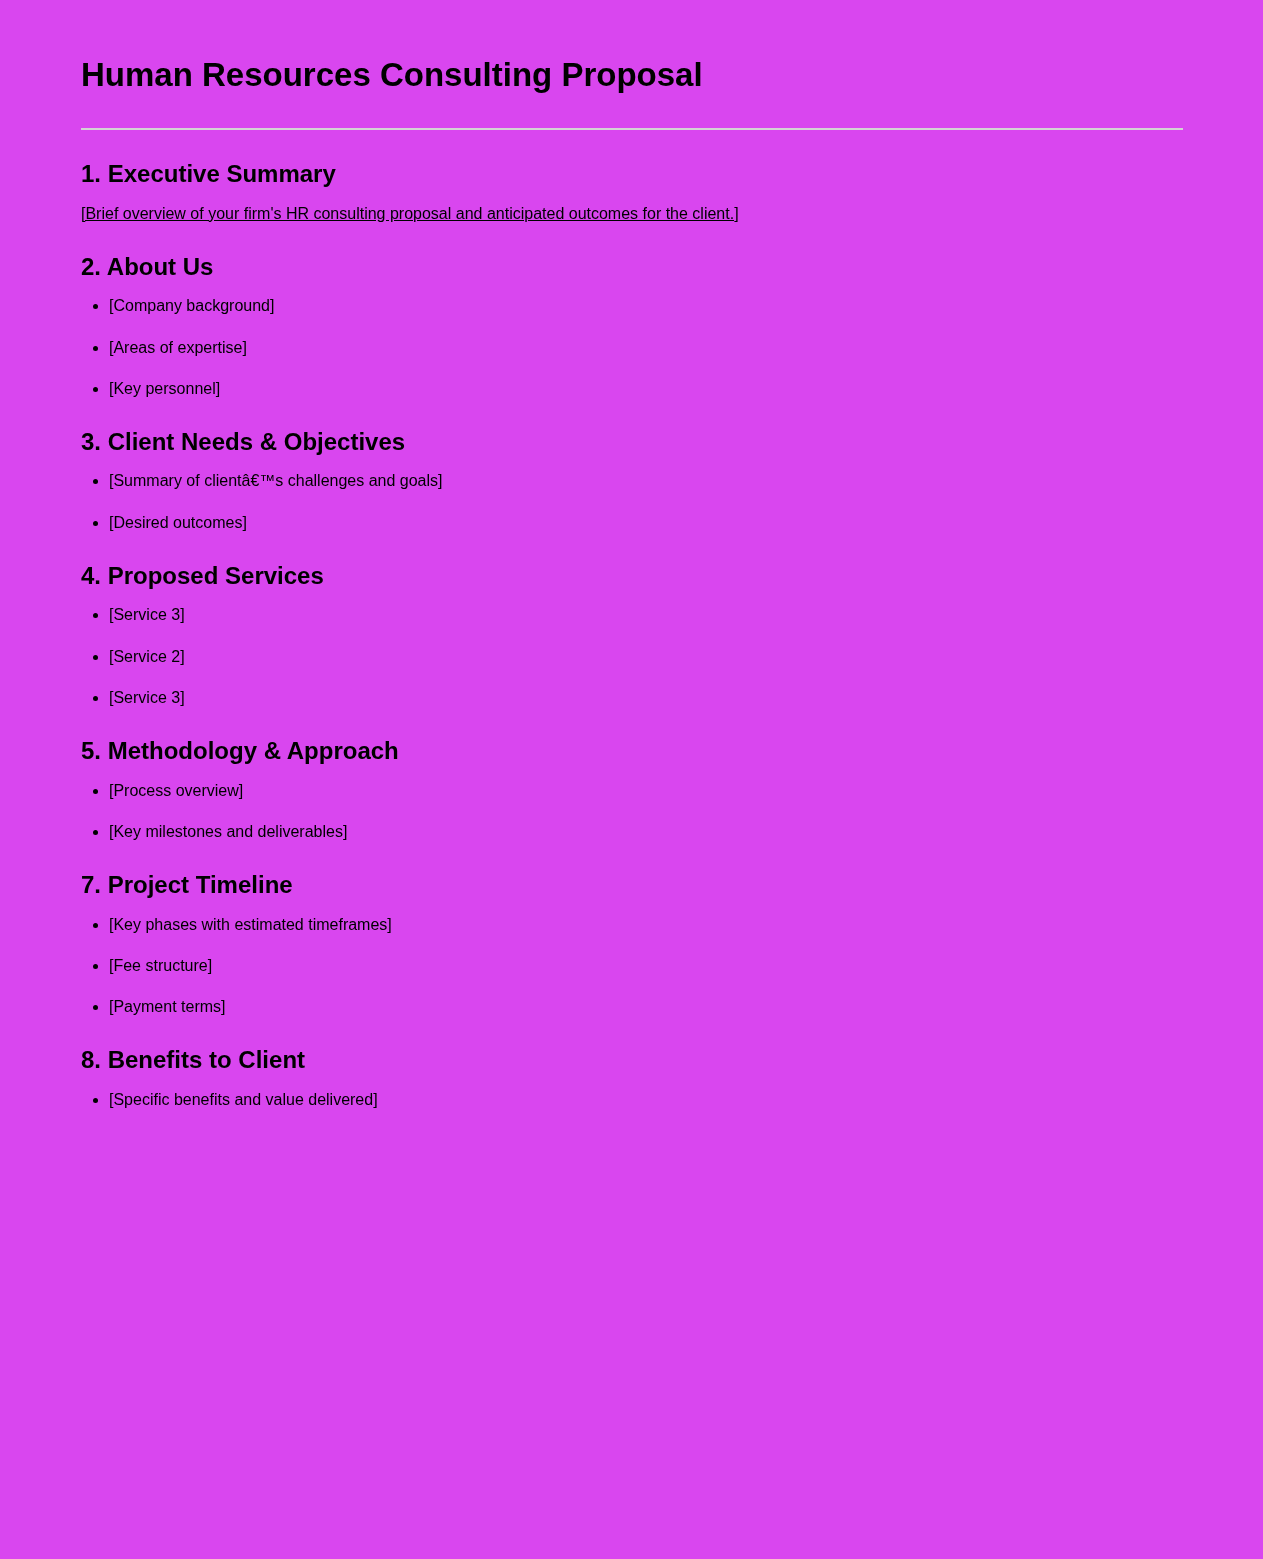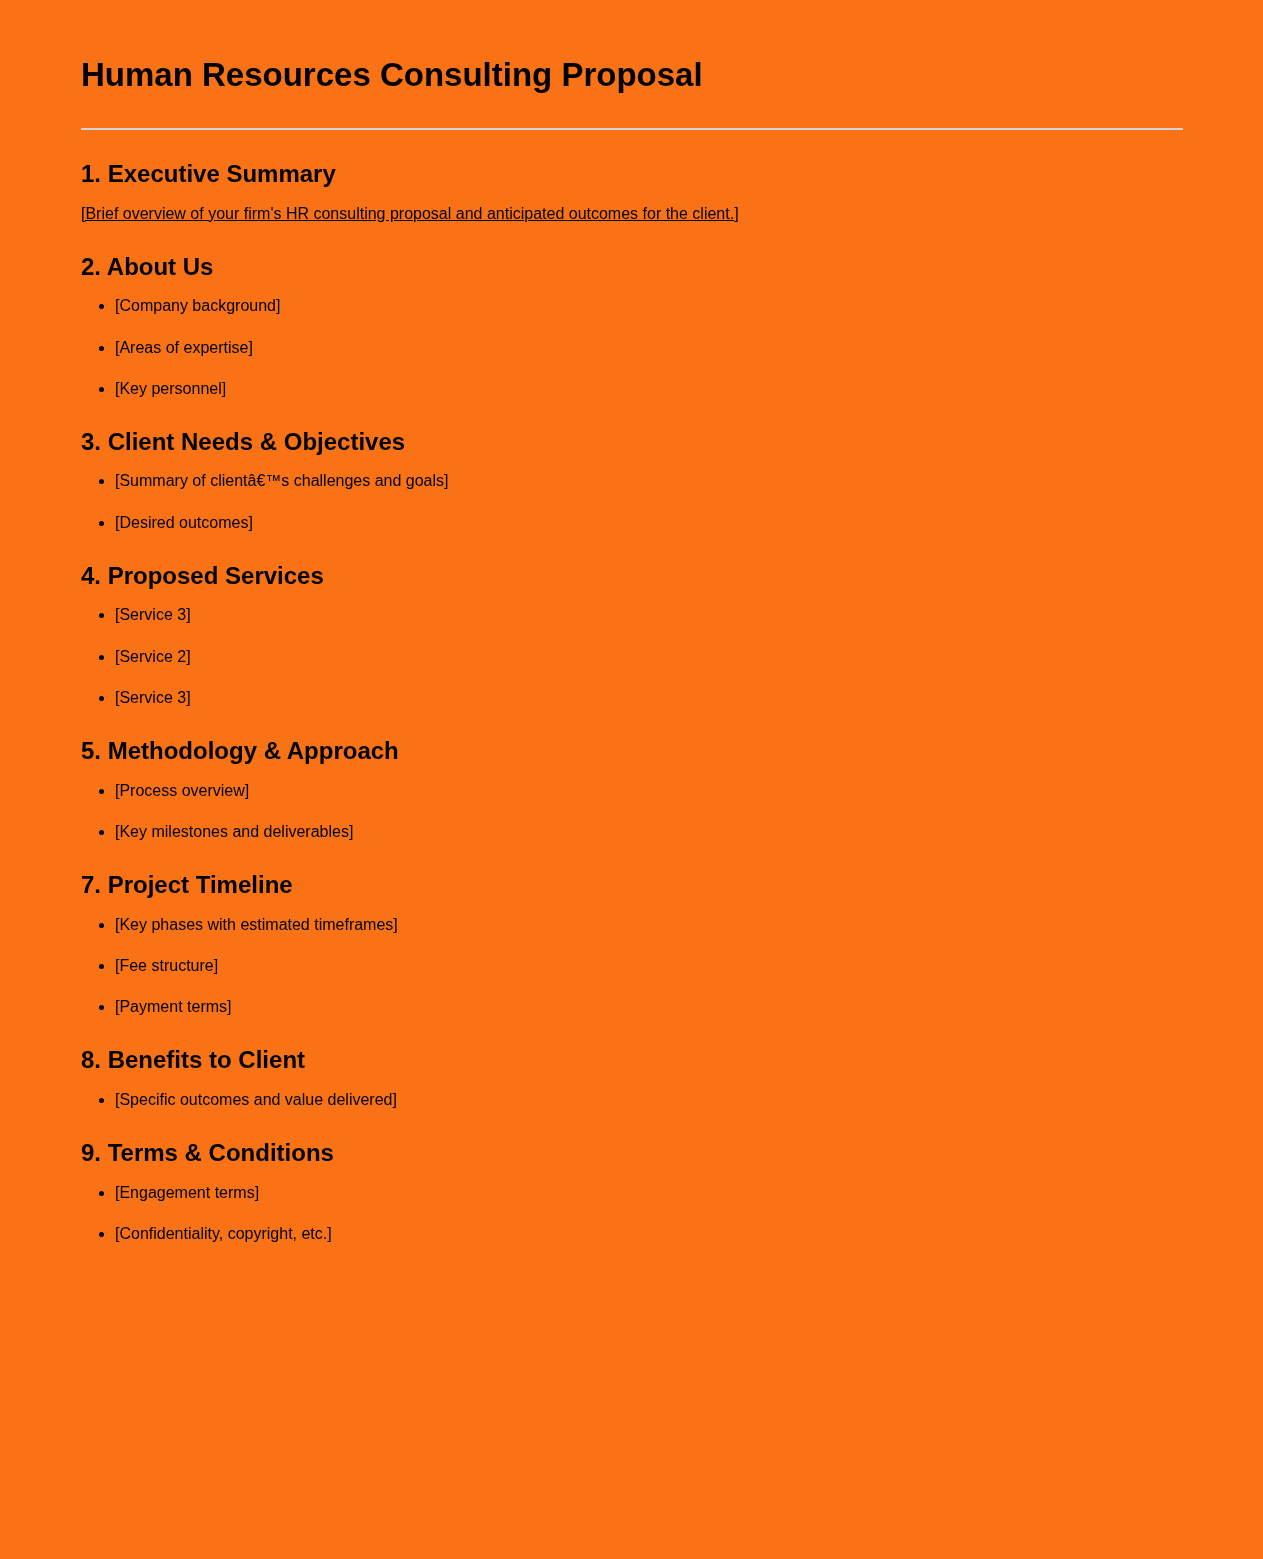--- a/index.html
+++ b/index.html
@@ -7,21 +7,21 @@
     padding: 0;
     background: #ffffff;
     color: #000000;
     font-family: "Liberation Sans", "DejaVu Sans", sans-serif;
   }
   .page {
     width: 1263px;
     min-height: 1559px;
     box-sizing: border-box;
     padding: 56px 80px 60px 81px;
-    background: #f97316;
+    background: #d946ef;
   }
   h1.doc-title {
     font-size: 33px;
     line-height: 1.15;
     font-weight: 700;
     margin: 0;
     color: #000000;
   }
   hr.title-divider {
     border: none;
@@ -44,21 +44,21 @@
     text-decoration: underline;
   }
   ul.section-bullets {
     margin: 0;
     padding: 0 0 0 22px;
     list-style-type: disc;
   }
   ul.section-bullets li {
     font-size: 16px;
     line-height: 1.2;
-    margin: 0 0 22px 12px;
+    margin: 0 0 22px 6px;
     color: #000000;
   }
   ul.section-bullets li:last-child {
     margin-bottom: 22px;
   }
 </style>
 </head>
 <body>
 
 <main class="page">
@@ -122,26 +122,18 @@
     <ul class="section-bullets">
           <li>[Fee structure]</li>
           <li>[Payment terms]</li>
         </ul>
   </section>
 
   <section>
     <h2 class="section-heading">8. Benefits to Client</h2>
 
     <ul class="section-bullets">
-          <li>[Specific outcomes and value delivered]</li>
+          <li>[Specific benefits and value delivered]</li>
         </ul>
   </section>
 
-  <section>
-    <h2 class="section-heading">9. Terms &amp; Conditions</h2>
-
-    <ul class="section-bullets">
-          <li>[Engagement terms]</li>
-          <li>[Confidentiality, copyright, etc.]</li>
-        </ul>
-  </section>
 </div>
 </main>
 
 </body></html>

